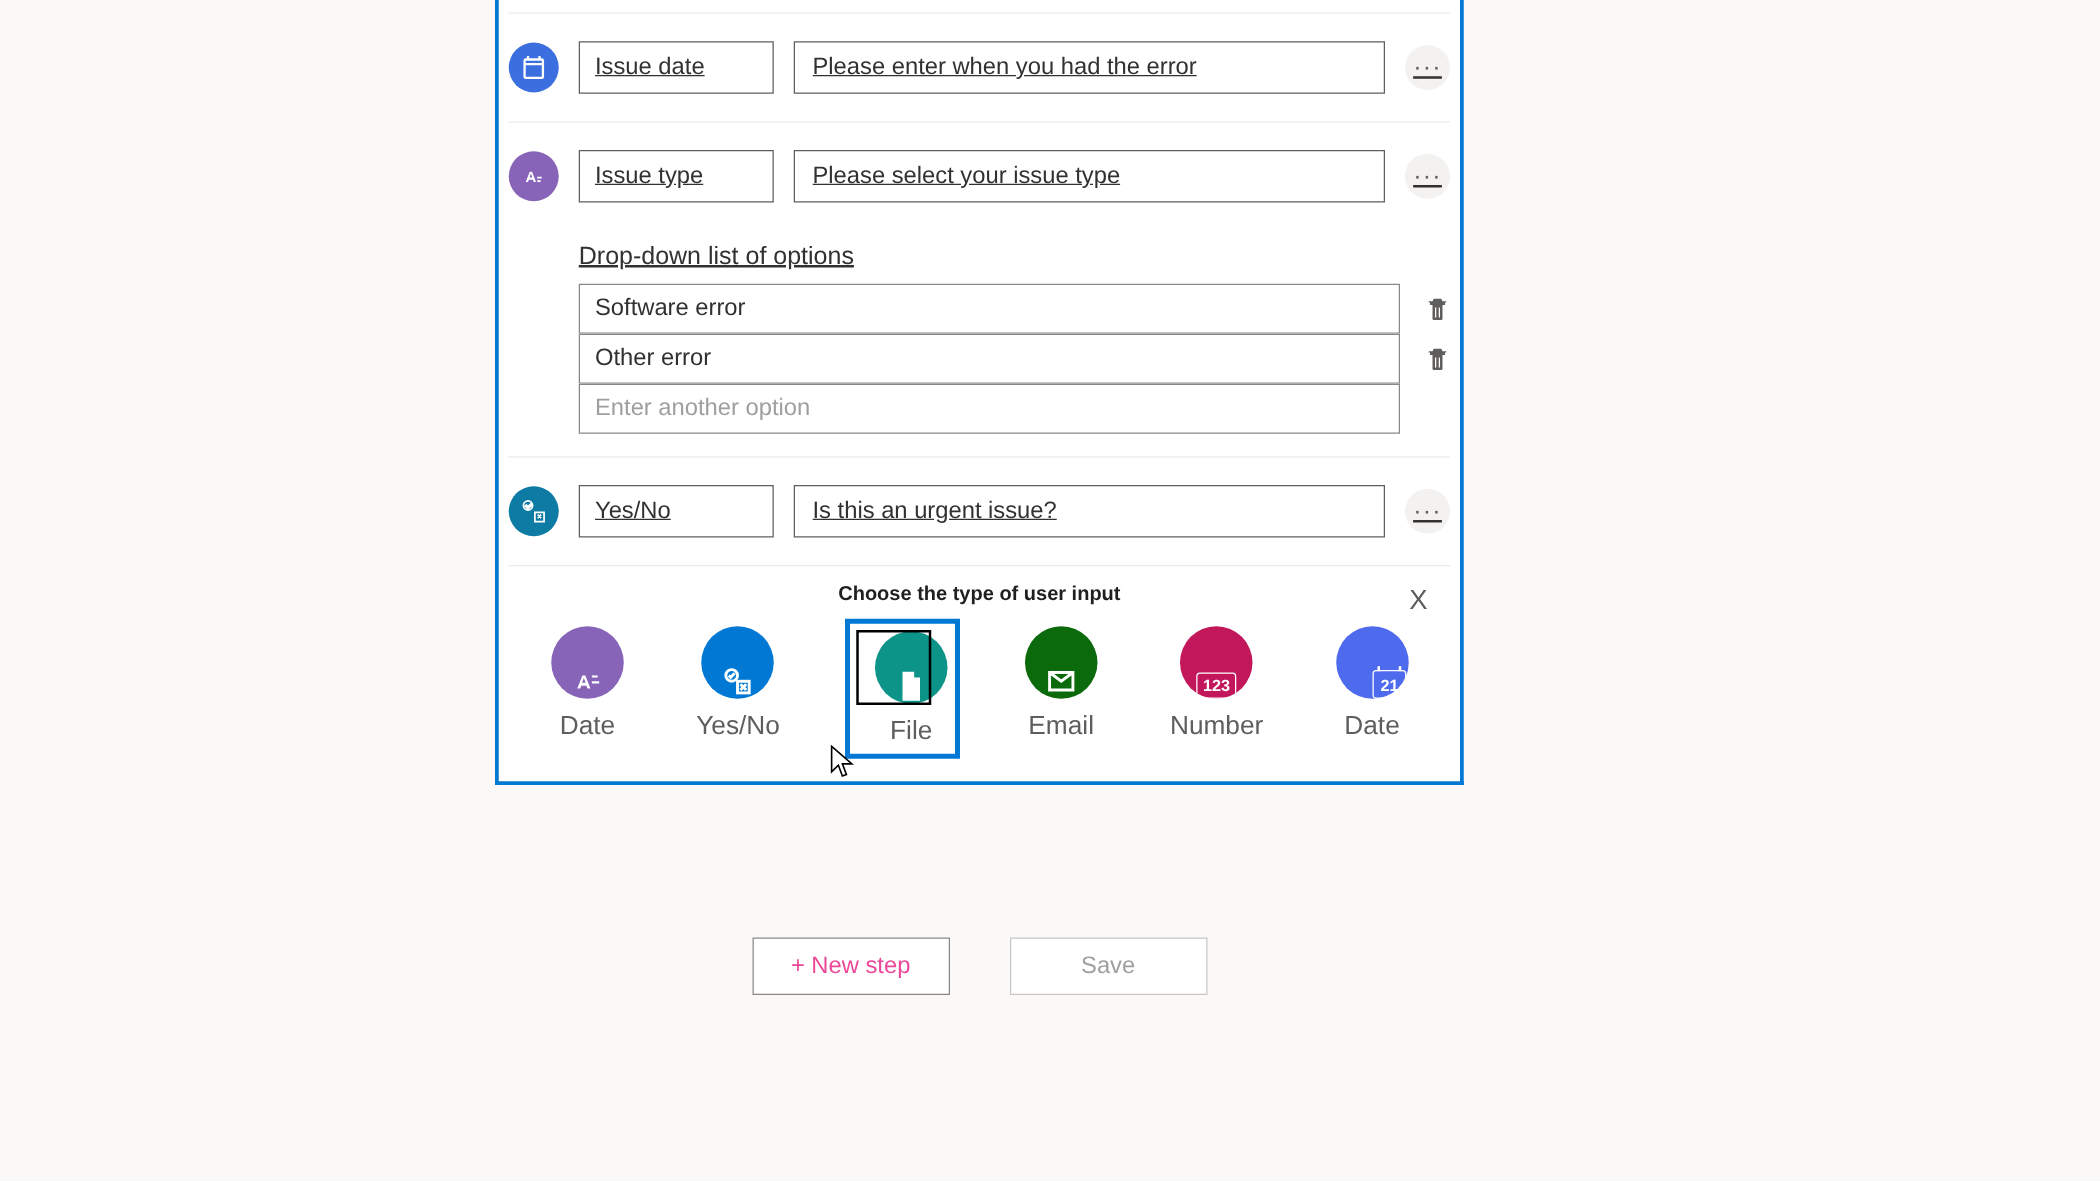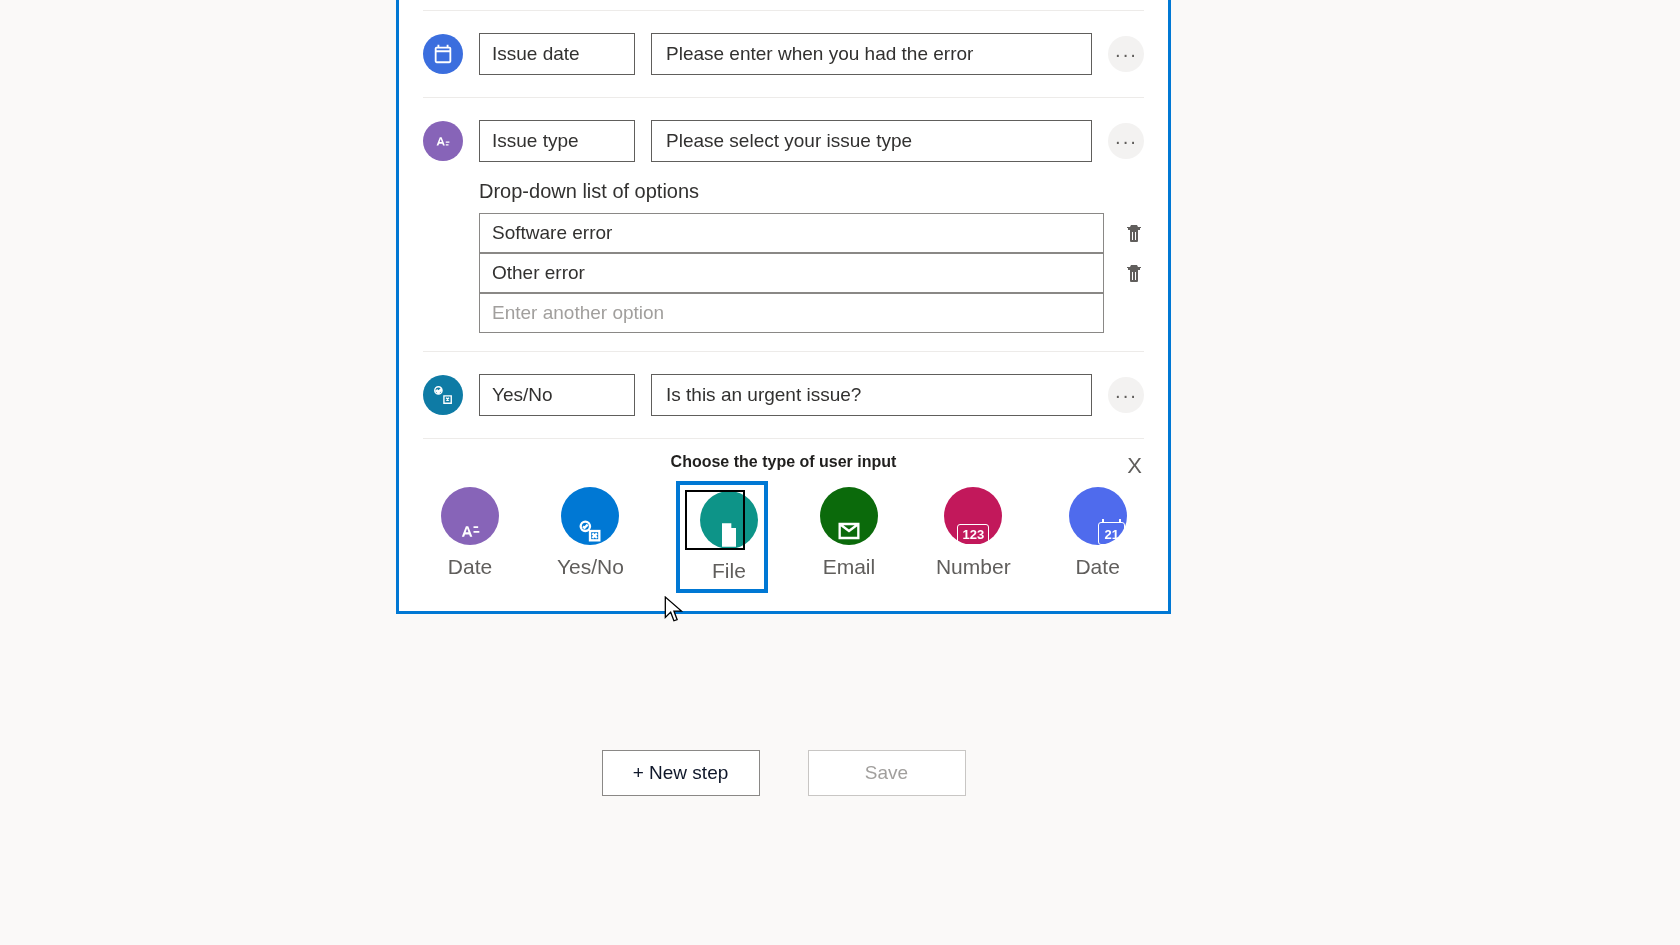--- a/index.html
+++ b/index.html
@@ -14,21 +14,21 @@
   }
   .card {
     position: absolute;
     left: 396px;
     top: -8px;
     width: 775px;
     background: #fff;
     border: 3px solid #0078d4;
     border-top: none;
   }
-  .pad { padding: 0 24px; }
+  .pad { padding: 0 8px; text-decoration: underline; }
   .hr {
     height: 1px;
     background: #edebe9;
     margin: 0 0 0 0;
   }
   .row {
     display: flex;
     align-items: center;
     gap: 16px;
     padding: 22px 0;
@@ -66,21 +66,21 @@
     border-radius: 50%;
     background: #f3f2f1;
     display: flex; align-items: center; justify-content: center;
     cursor: pointer;
     margin-left: auto;
   }
   .kebab span { font-size: 20px; color: #605e5c; letter-spacing: 1px; line-height: 1; }
   .dd-label {
     font-size: 20px;
     color: #323130;
-    margin: 8px 0 10px 56px;
+    margin: 22px 0 10px 56px;
   }
   .dd-list {
     margin-left: 56px;
     margin-right: 40px;
     margin-bottom: 12px;
   }
   .dd-wrap { position: relative; }
   .dd-item {
     width: 100%;
     height: 40px;
@@ -153,21 +153,21 @@
     width: 775px;
     display: flex;
     justify-content: center;
     gap: 48px;
   }
   .btn {
     width: 158px; height: 46px;
     border: 1px solid #8a8886;
     background: #fff;
     font-size: 19px;
-    color: #0f172a;
+    color: #ec4899;
     cursor: pointer;
   }
   .btn.disabled {
     color: #a19f9d;
     border-color: #c8c6c4;
     cursor: default;
   }
   .cursor {
     position: absolute;
     left: 664px; top: 596px;

